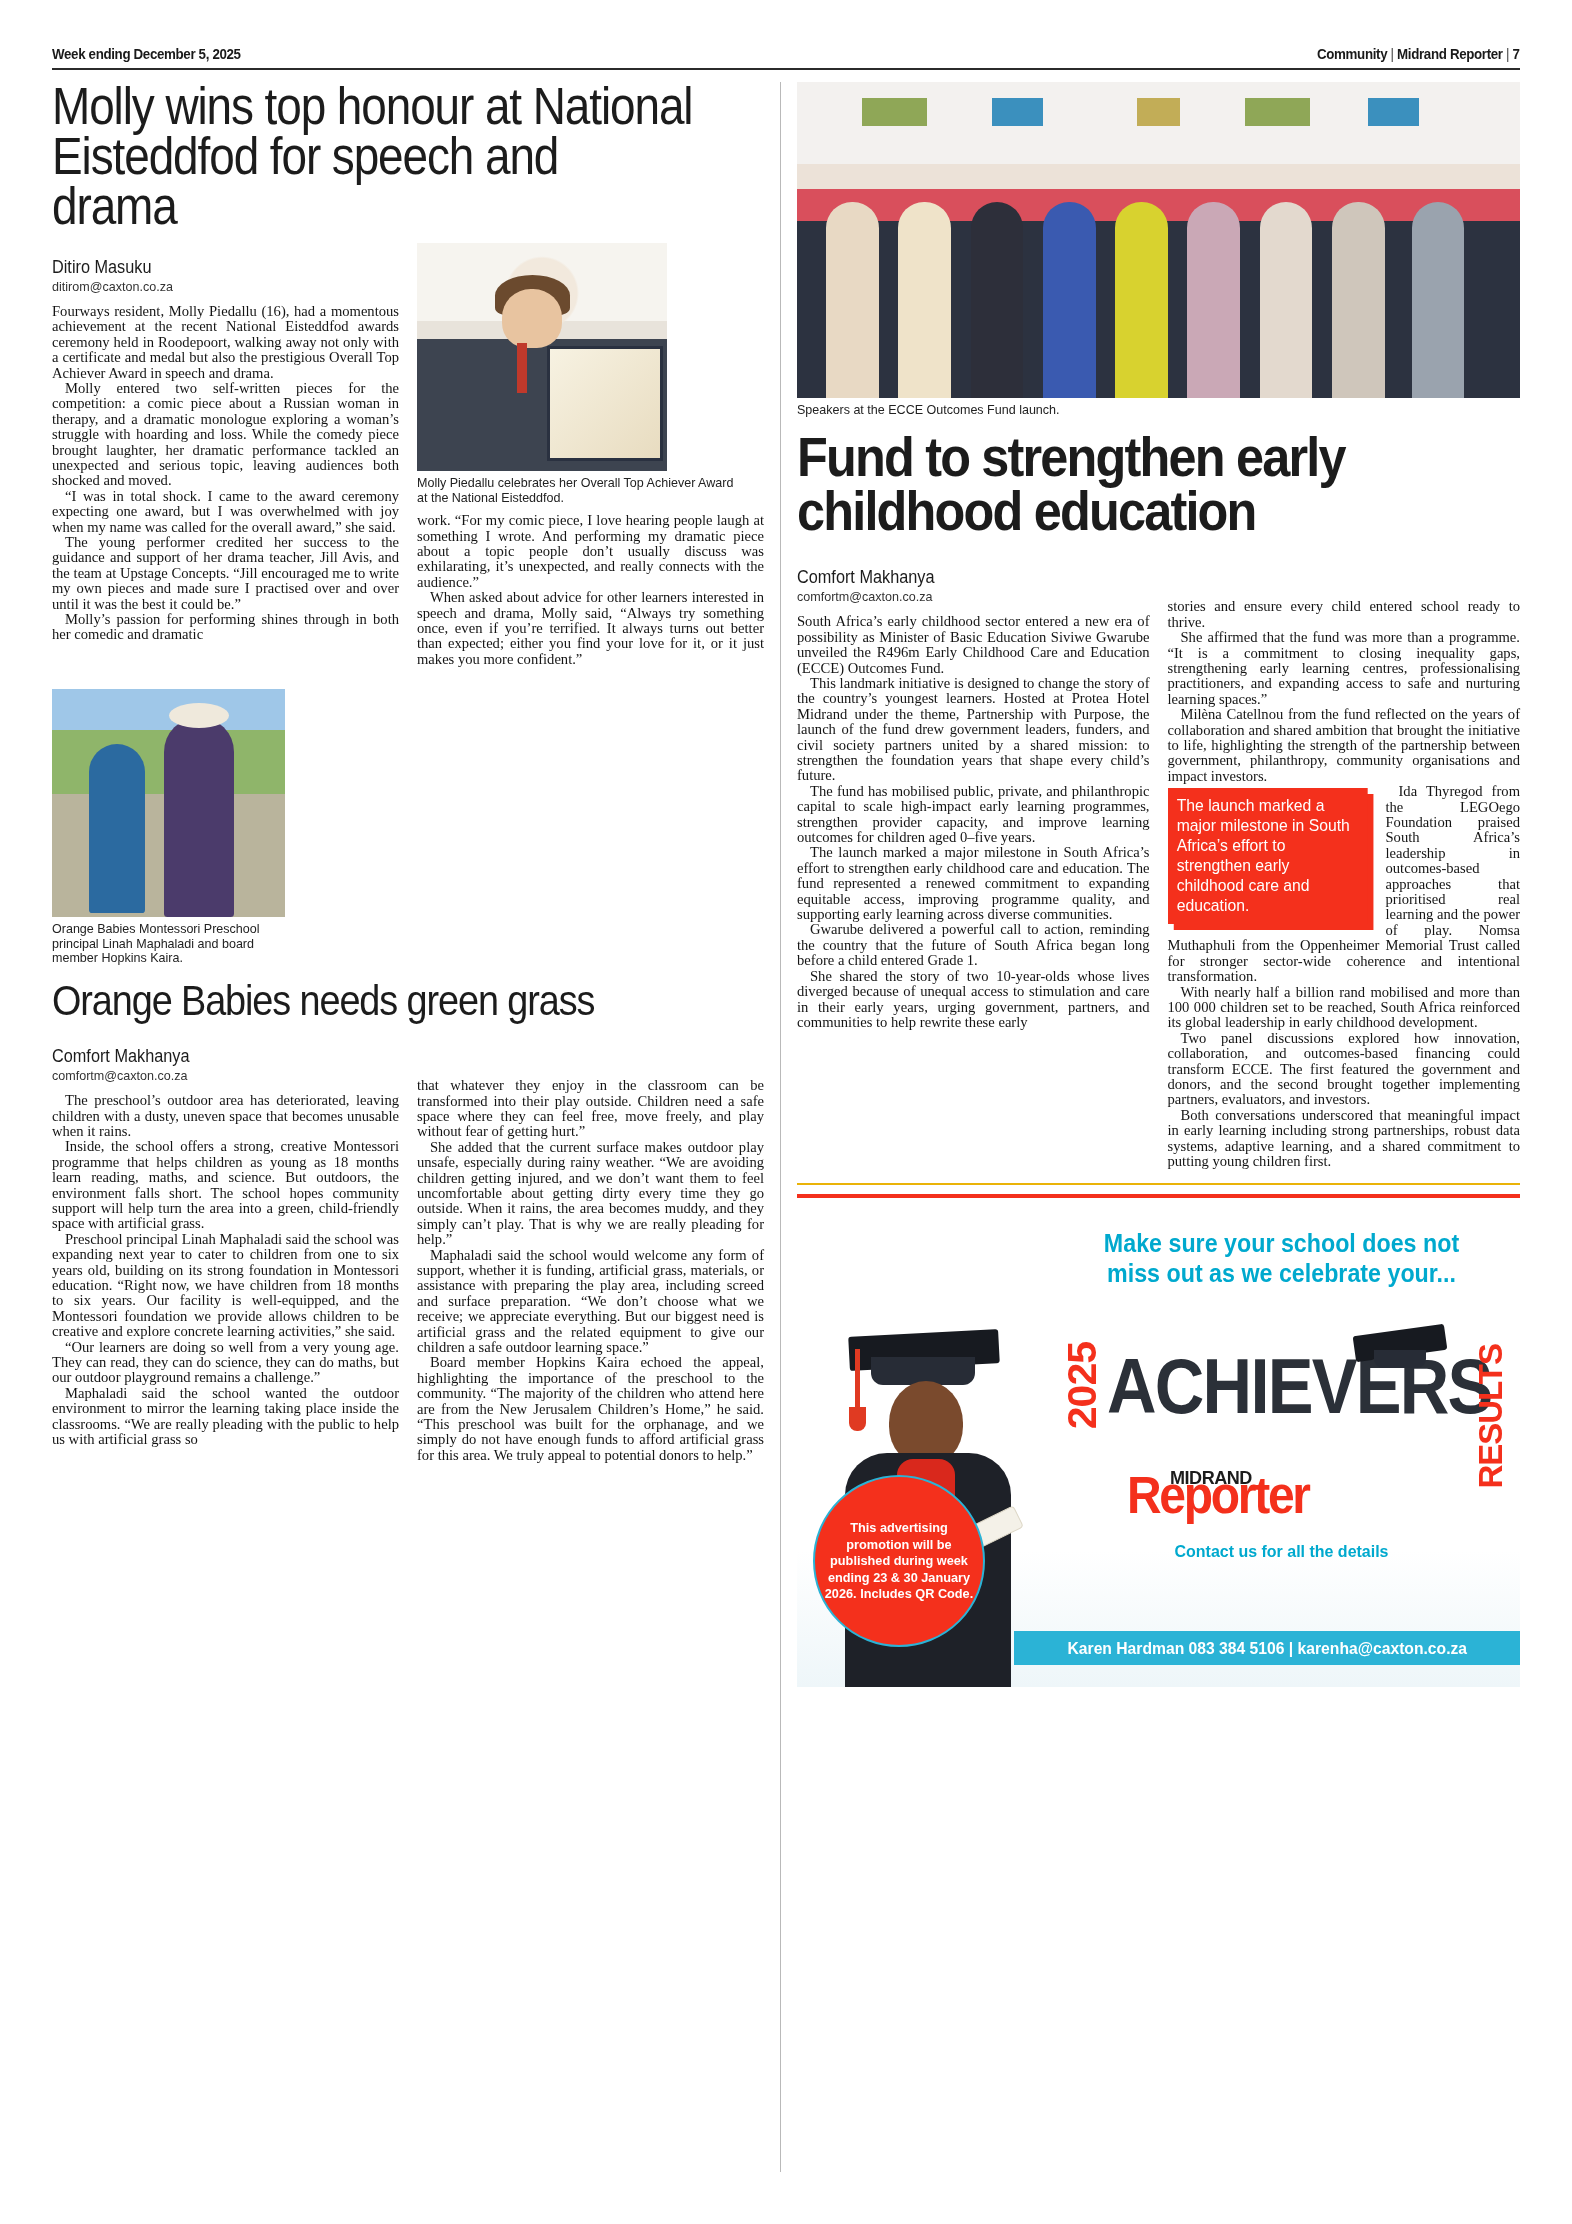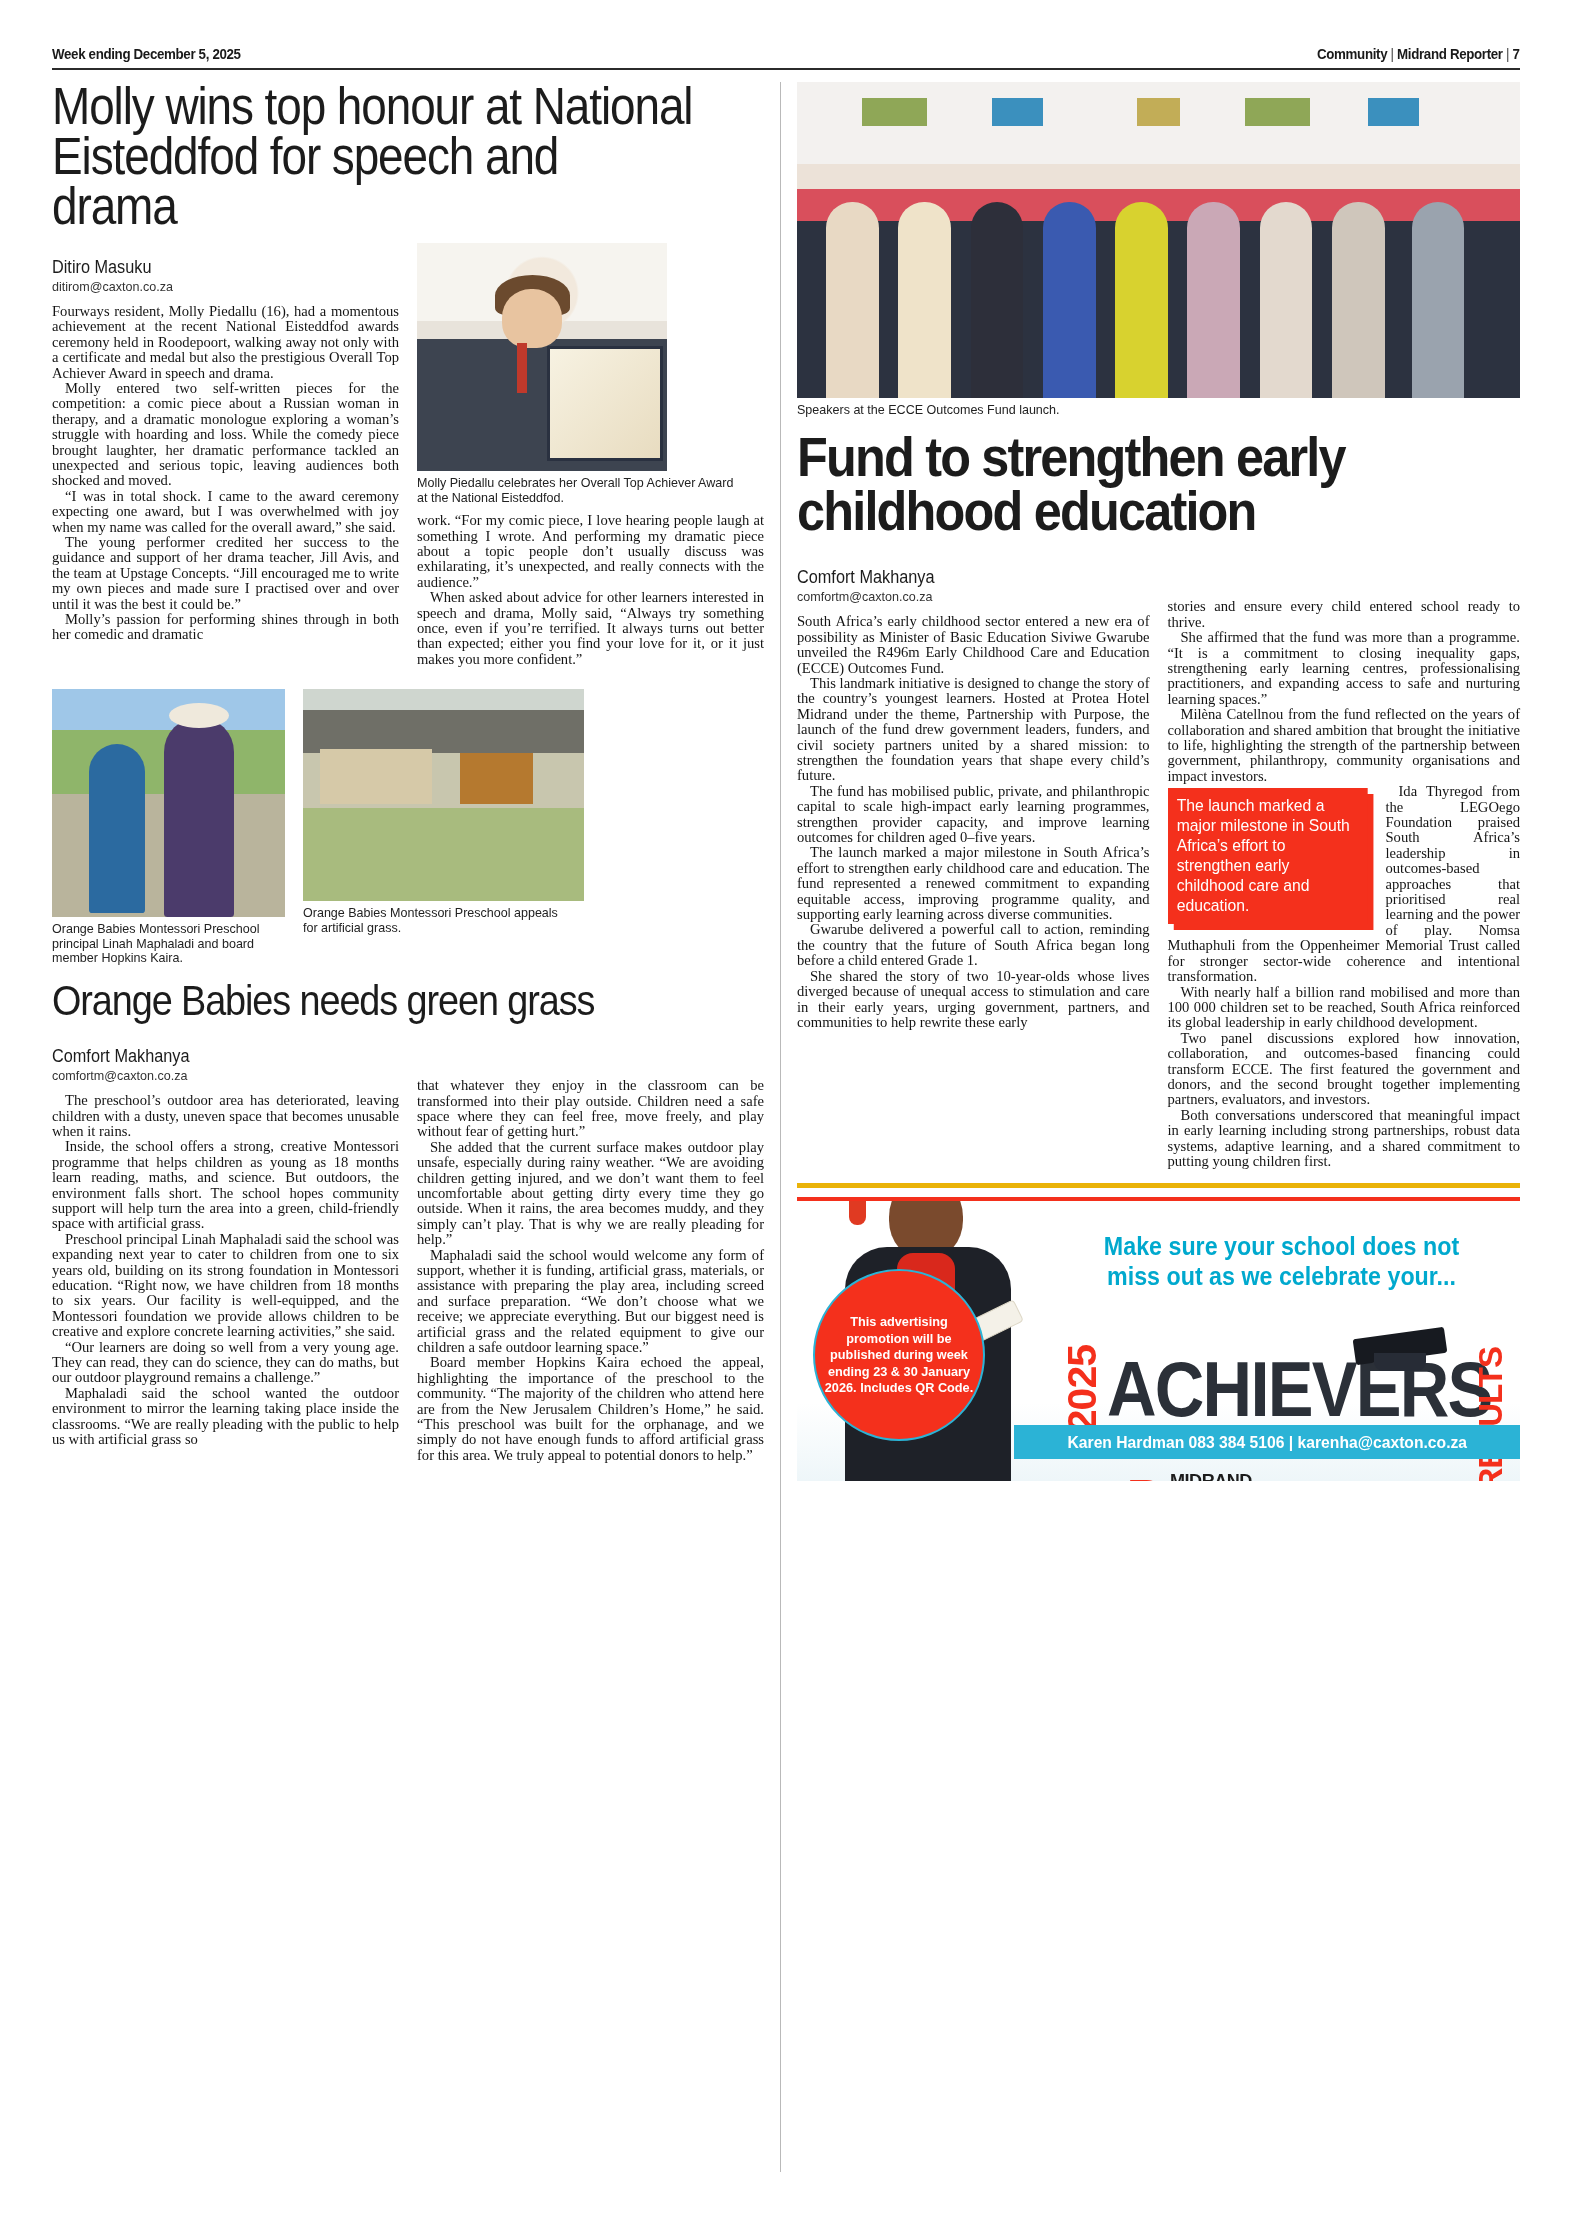--- a/index.html
+++ b/index.html
@@ -110,22 +110,22 @@
   .pull {
     float: left; width: 208px; margin: 4px 10px 6px 0;
     background: #f4301c; color: #ffffff;
     font-family: "Liberation Sans", sans-serif;
     font-size: 16.4px; line-height: 20px; padding: 7px 9px 9px 9px;
     transform: scaleX(0.96); transform-origin: left top;
     box-shadow: 6px 6px 0 #f4301c;
   }
 
   
-  .ad { position: relative; margin-top: 14px; height: 298px;
-        border-top: 5px solid #eab308; }
+  .ad { position: relative; margin-top: 14px; height: 504px;
+        border-top: 2px solid #eab308; }
   .ad-inner { position:absolute; left:0; right:0; top:9px; bottom:0;
         border-top: 4px solid #f4301c; background:#fff; overflow:hidden; }
   .ad-grad { position:absolute; left:0; top:0; width:100%; height:100%;
         background: linear-gradient(180deg,#ffffff 72%, #eef6f9 100%); }
   .grad-girl { position:absolute; left:18px; bottom:0; width:224px; height:360px; }
   .gg-cap { position:absolute; left:34px; top:6px; width:150px; height:34px;
         background:#171a20; transform: rotate(-3deg); border-radius:3px; }
   .gg-cap2 { position:absolute; left:56px; top:30px; width:104px; height:28px;
         background:#272c36; border-radius:0 0 12px 12px; }
   .gg-tassel { position:absolute; left:40px; top:22px; width:5px; height:70px;
@@ -240,28 +240,20 @@
 
       <div style="display:flex; gap:18px; margin-top:22px;">
         <div style="width:233px;">
           <div class="ph px-orange1" style="width:233px;height:228px;">
             <span class="p1"></span>
               <span class="p2"></span>
               <span class="hat"></span>
           </div>
           <div class="cap">Orange Babies Montessori Preschool principal Linah Maphaladi and board member Hopkins Kaira.</div>
         </div>
-        <div style="width:281px;">
-          <div class="ph px-orange2" style="width:281px;height:212px;">
-            <span class="roof"></span>
-              <span class="wall"></span>
-              <span class="play"></span>
-          </div>
-          <div class="cap">Orange Babies Montessori Preschool appeals for artificial grass.</div>
-        </div>
       </div>
 
       <div style="margin-top:14px;">
         <h2 class="hl hl-c">Orange Babies needs green grass</h2>
 
         <div class="body-cols">
           <div class="bcol">
             <div class="byline">
               <span class="nm">Comfort Makhanya</span>
               <span class="em">comfortm@caxton.co.za</span>

